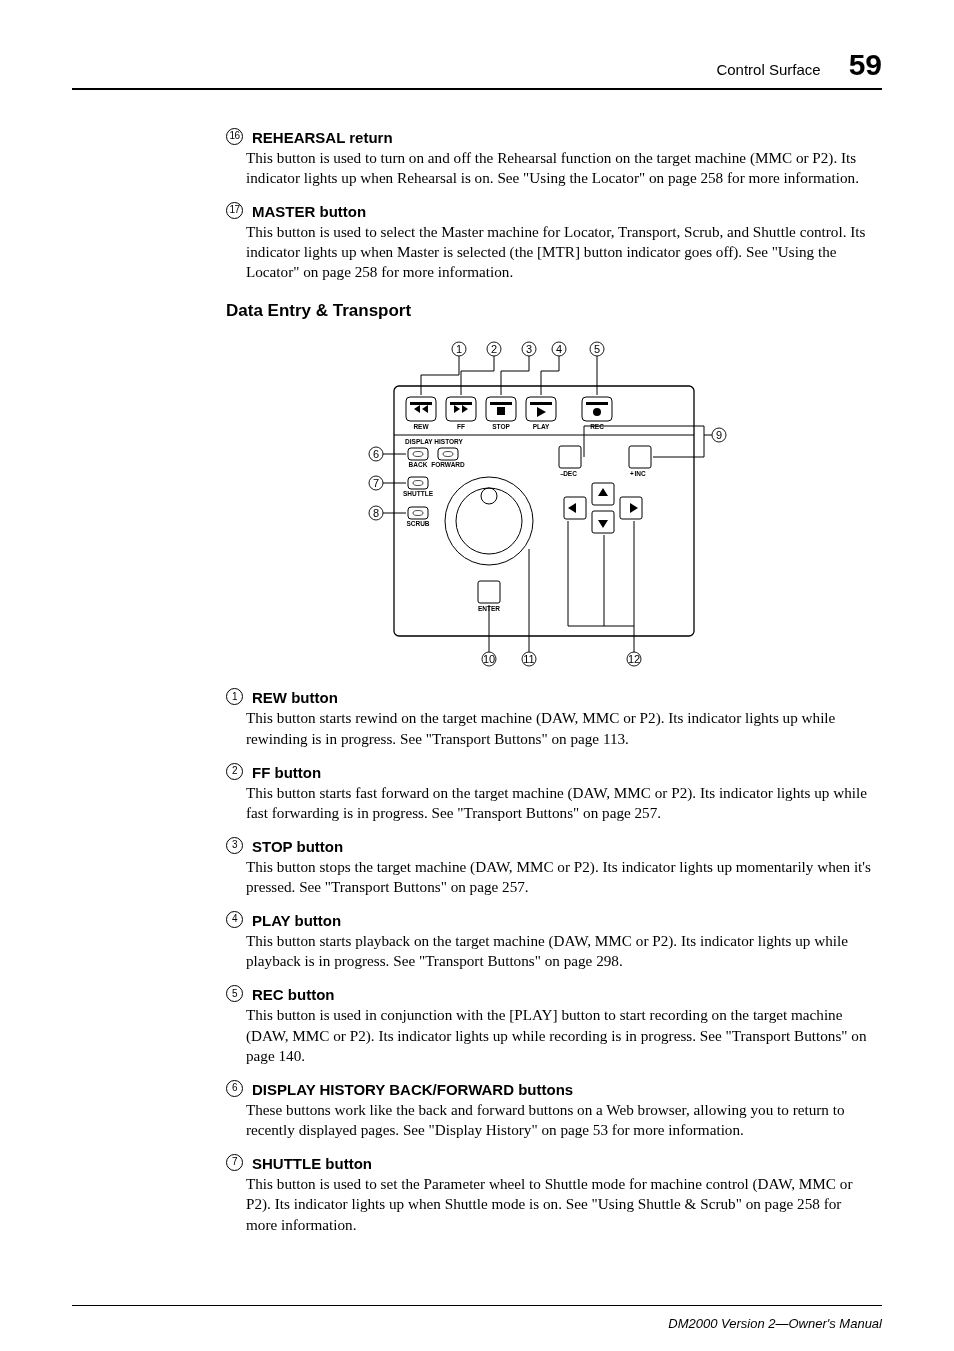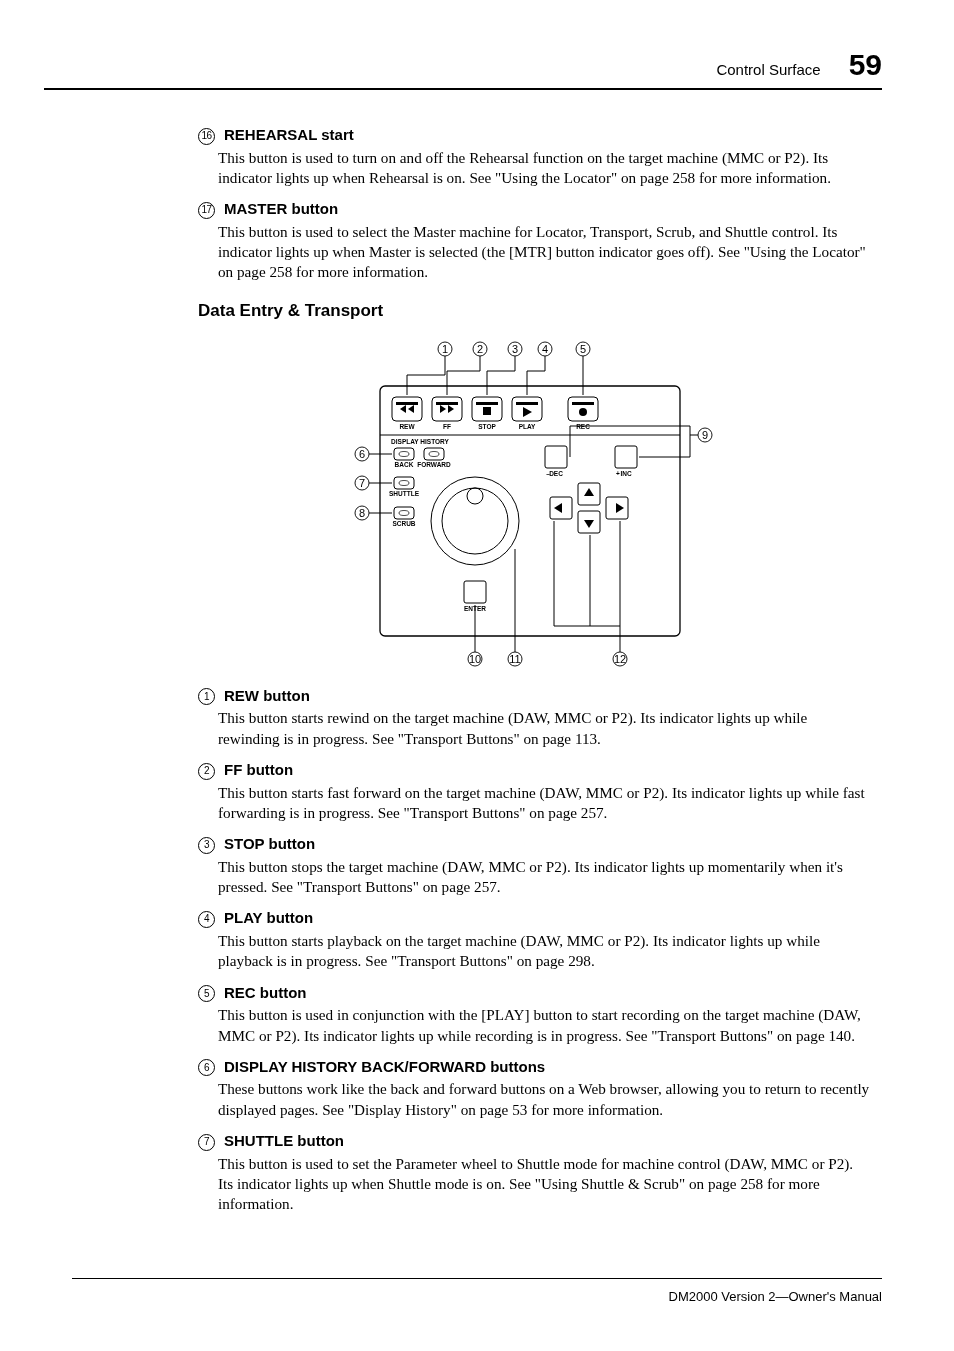--- a/index.html
+++ b/index.html
@@ -8,21 +8,21 @@
     background: #fff;
     font-family: "Minion Pro", "Times New Roman", Georgia, serif;
     color: #000;
   }
   .page {
     width: 954px;
     height: 1351px;
     margin: 0 auto;
     position: relative;
     box-sizing: border-box;
-    padding: 48px 72px 50px 44px;
+    padding: 48px 72px 50px 72px;
   }
   .header {
     display: flex;
     justify-content: flex-end;
     align-items: baseline;
     border-bottom: 2px solid #000;
     padding-bottom: 6px;
     margin-bottom: 36px;
   }
   .header .section-name {
@@ -37,21 +37,21 @@
   }
   .content {
     margin-left: 154px;
     margin-right: 10px;
   }
   .item {
     margin-bottom: 12px;
   }
   .item-head {
     display: flex;
-    align-items: flex-start;
+    align-items: flex-end;
     margin-bottom: 2px;
   }
   .item-head .marker {
     width: 26px;
     flex: 0 0 26px;
     font-size: 15px;
     font-family: "Arial Unicode MS", "Lucida Sans Unicode", sans-serif;
   }
   .item-head .title {
     font-size: 15px;
@@ -85,25 +85,26 @@
     margin: 18px 0 10px 0;
   }
   .diagram-wrap {
     display: flex;
     justify-content: center;
     margin: 4px 0 18px 0;
   }
   .footer {
     position: absolute;
     right: 72px;
-    bottom: 47px;
+    bottom: 20px;
     width: calc(100% - 144px);
     border-top: 1.5px solid #000;
     padding-top: 10px;
     text-align: right;
+    font-style: italic;
     font-size: 13px;
     font-family: "Myriad Pro", "Helvetica Neue", Arial, sans-serif;
   }
   svg .llbl { font: 700 6.5px Arial, sans-serif; text-anchor: middle; }
   svg .callout { font: 400 11px Arial, sans-serif; }
 </style>
 </head>
 <body>
 
 <div class="page">
@@ -111,21 +112,21 @@
   <div class="header">
     <span class="section-name">Control Surface</span>
     <span class="page-num">59</span>
   </div>
 
   <div class="content">
 
     <div class="item">
       <div class="item-head">
         <span class="marker"><span class="circled">16</span></span>
-        <span class="title">REHEARSAL start</span>
+        <span class="title">REHEARSAL return</span>
       </div>
       <div class="item-body">This button is used to turn on and off the Rehearsal function on the target machine (MMC or P2). Its indicator lights up when Rehearsal is on. See "Using the Locator" on page 258 for more information.</div>
     </div>
 
     <div class="item">
       <div class="item-head">
         <span class="marker"><span class="circled">17</span></span>
         <span class="title">MASTER button</span>
       </div>
       <div class="item-body">This button is used to select the Master machine for Locator, Transport, Scrub, and Shuttle control. Its indicator lights up when Master is selected (the [MTR] button indicator goes off). See "Using the Locator" on page 258 for more information.</div>

